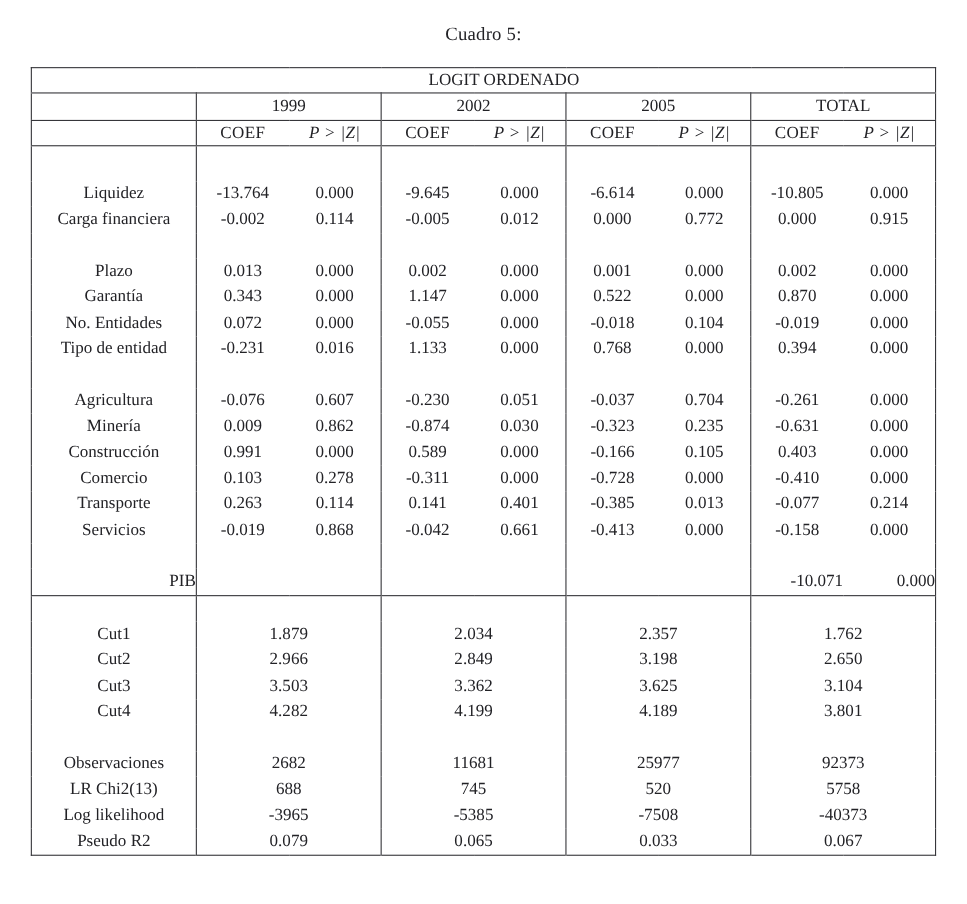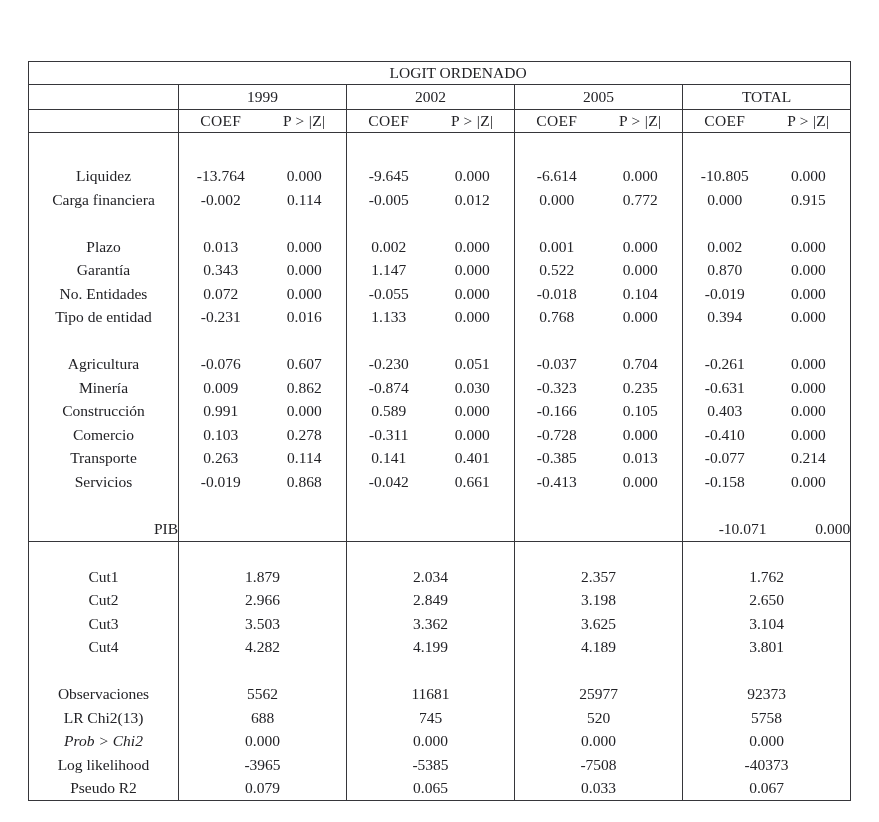--- a/index.html
+++ b/index.html
@@ -10,29 +10,30 @@
            font-size:17px;letter-spacing:.2px;}
   table.tbl{position:absolute;left:28px;top:61px;width:823px;table-layout:fixed;
             border-collapse:collapse;border:1.6px solid var(--line);}
   th,td{padding:0;margin:0;font-weight:normal;font-size:15.5px;text-align:center;
         vertical-align:middle;white-space:nowrap;overflow:hidden;}
   col.c-label{width:150px;} col.c-sub{width:84px;}
   thead tr.h1 th{height:22px;border-bottom:1.6px solid var(--line);padding-left:37px;}
   thead tr.h2 th{height:24px;border-bottom:1.6px solid var(--line);}
   thead tr.h3 th{height:22px;border-bottom:1.6px solid var(--line);letter-spacing:.3px;}
   .grp-start{border-left:1.6px solid var(--line);}
-  .p-h{letter-spacing:.5px;text-align:center;}
+  .p-h{font-style:italic;letter-spacing:.5px;text-align:center;}
   tbody td{height:23.5px;}
   .it{font-style:italic;}
   tr.rule td{border-bottom:1.6px solid var(--line);text-align:right;}
 </style>
 </head>
 <body>
 
 <div class="page">
+  <div class="caption">Cuadro 5:</div>
 
   <table class="tbl">
     <colgroup>
       <col class="c-label">
       <col class="c-sub">
         <col class="c-sub">
       <col class="c-sub">
         <col class="c-sub">
       <col class="c-sub">
         <col class="c-sub">
@@ -273,40 +274,33 @@
         </tr>
         <tr>
           <td></td>
           <td class="grp-start" colspan="2"></td>
           <td class="grp-start" colspan="2"></td>
           <td class="grp-start" colspan="2"></td>
           <td class="grp-start" colspan="2"></td>
         </tr>
         <tr>
           <td>Observaciones</td>
-          <td class="grp-start" colspan="2">5562</td>
+          <td class="grp-start" colspan="2">2682</td>
           <td class="grp-start" colspan="2">11681</td>
           <td class="grp-start" colspan="2">25977</td>
           <td class="grp-start" colspan="2">92373</td>
         </tr>
         <tr>
           <td>LR Chi2(13)</td>
           <td class="grp-start" colspan="2">688</td>
           <td class="grp-start" colspan="2">745</td>
           <td class="grp-start" colspan="2">520</td>
           <td class="grp-start" colspan="2">5758</td>
         </tr>
         <tr>
-          <td class="it">Prob &gt; Chi2</td>
-          <td class="grp-start" colspan="2">0.000</td>
-          <td class="grp-start" colspan="2">0.000</td>
-          <td class="grp-start" colspan="2">0.000</td>
-          <td class="grp-start" colspan="2">0.000</td>
-        </tr>
-        <tr>
           <td>Log likelihood</td>
           <td class="grp-start" colspan="2">-3965</td>
           <td class="grp-start" colspan="2">-5385</td>
           <td class="grp-start" colspan="2">-7508</td>
           <td class="grp-start" colspan="2">-40373</td>
         </tr>
         <tr>
           <td>Pseudo R2</td>
           <td class="grp-start" colspan="2">0.079</td>
           <td class="grp-start" colspan="2">0.065</td>

